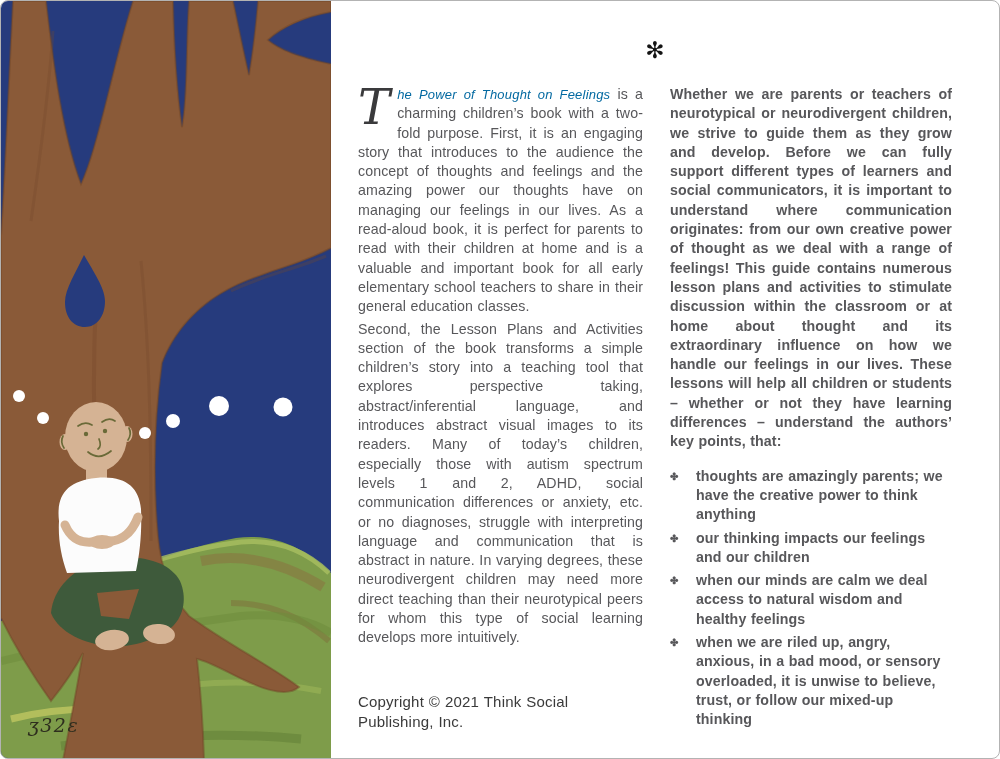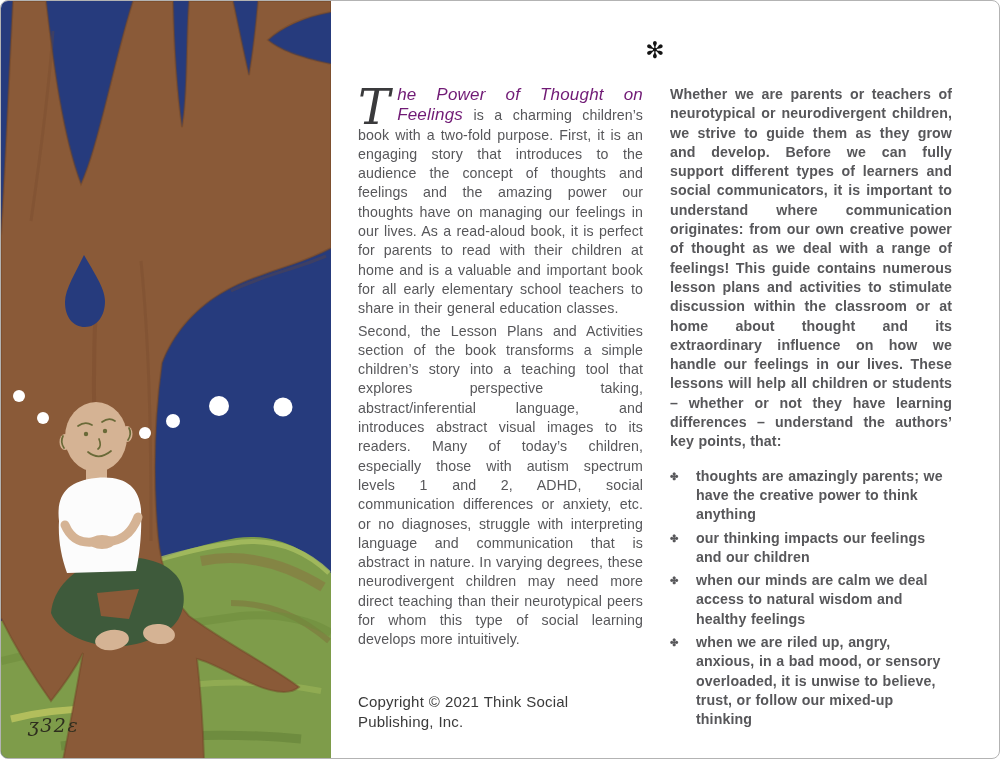--- a/index.html
+++ b/index.html
@@ -28,21 +28,21 @@
        letter-spacing:.1px;word-spacing:.5px;}
   .col-left{display:flex;flex-direction:column;}
   .col-right{width:283px;font-weight:bold;}
   .para{text-align:justify;margin:0;}
   .para + .para{margin-top:3px;}
   .dropcap{
     float:left;font-family:"DejaVu Serif",serif;font-style:italic;
     font-size:48px;line-height:34px;color:#3a3a3c;padding:5px 7px 0 0;
   }
   .italic-lead{
-    font-style:italic;font-size:17px;color:#701a75;letter-spacing:.2px;
+    font-style:italic;font-size:13px;color:#0369a1;letter-spacing:.2px;
   }
   .copyright{
     margin-top:auto;margin-bottom:27px;color:#3a3a3a;font-size:15px;
     letter-spacing:.2px;text-align:left;
   }
   .bullets{list-style:none;margin:15px 0 0;padding:0;}
   .bullets li{display:flex;align-items:flex-start;margin:0 0 4px;}
   .blt{flex:0 0 26px;font-size:10px;line-height:19.3px;color:#57575a;}
   .btxt{flex:1;text-align:left;}
 </style>

